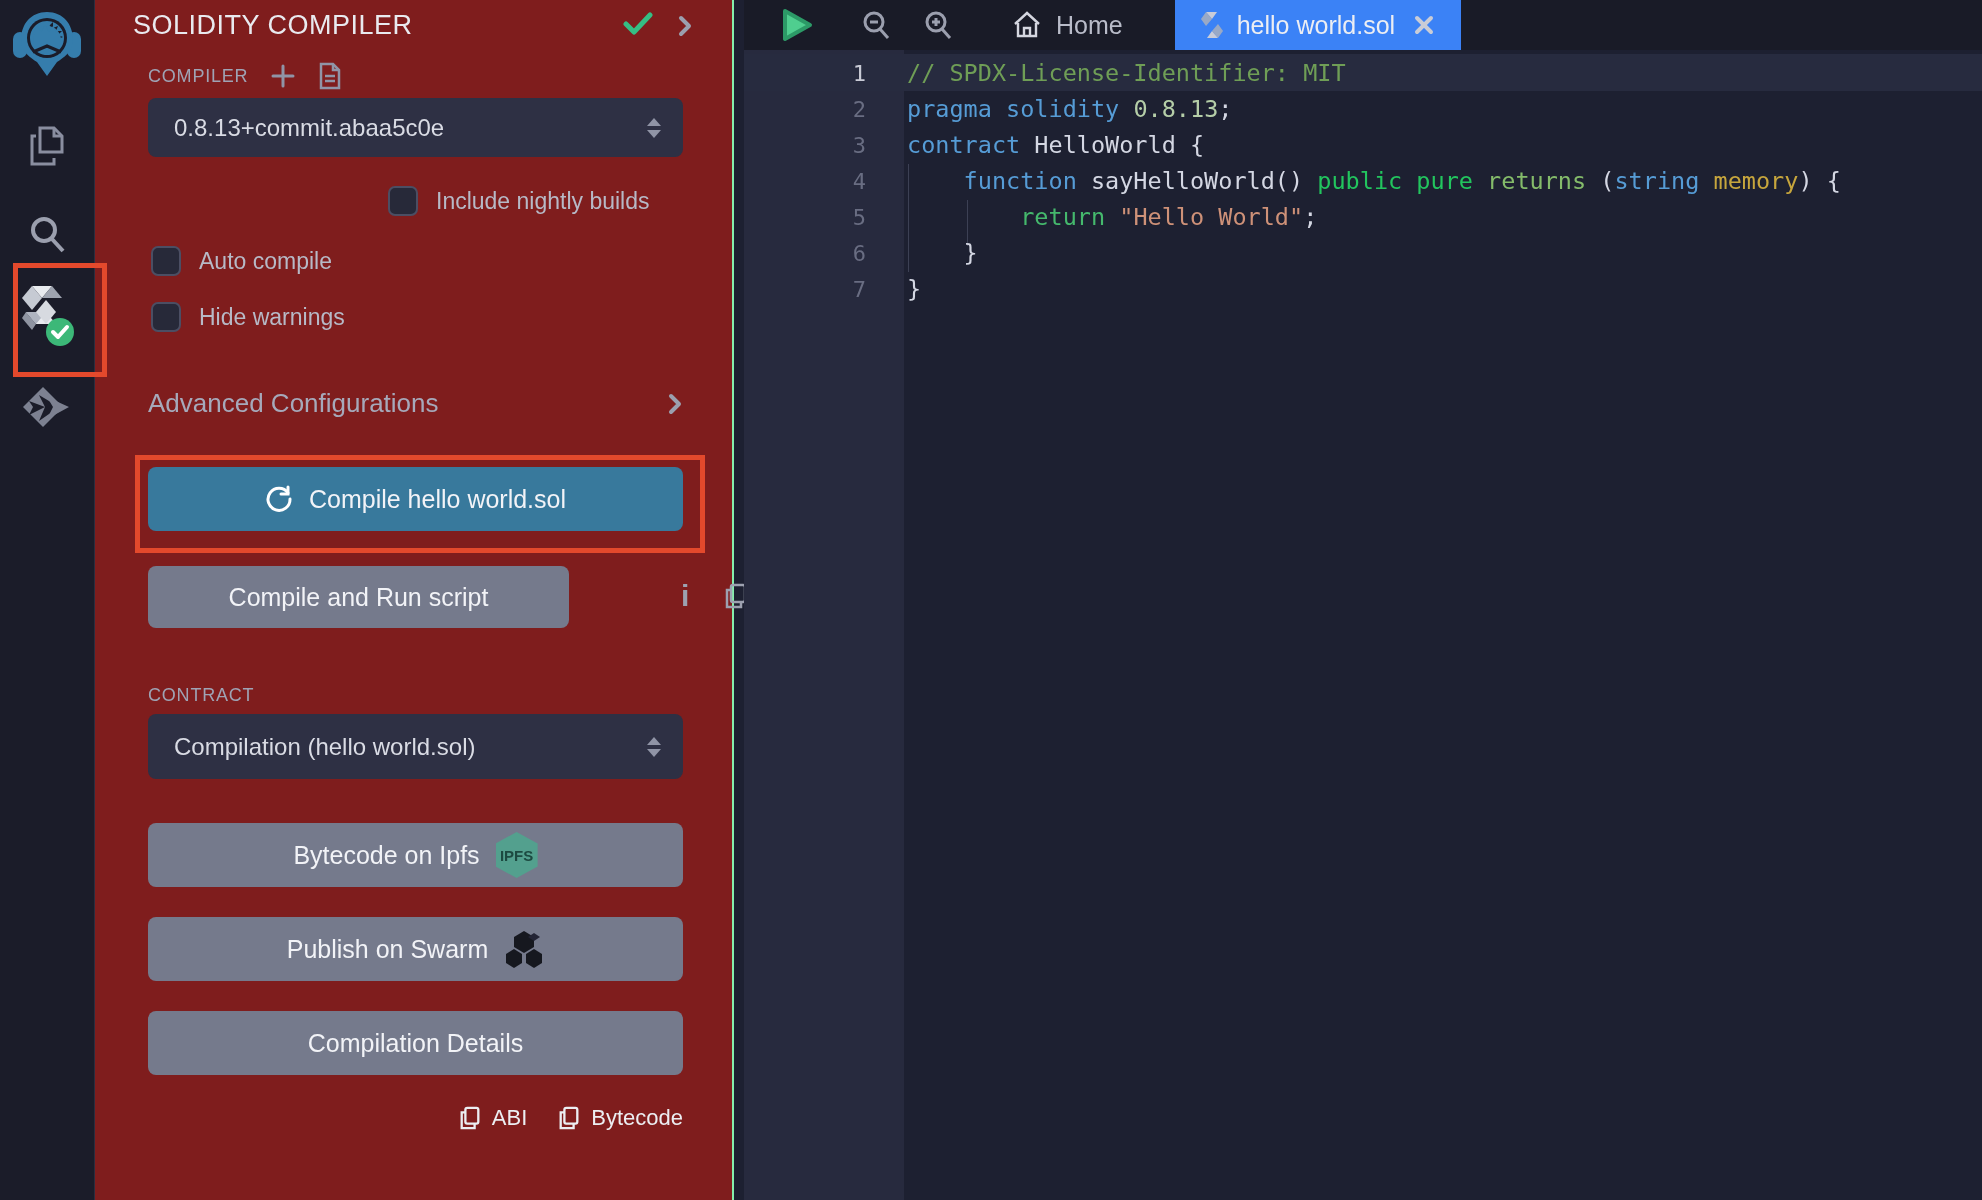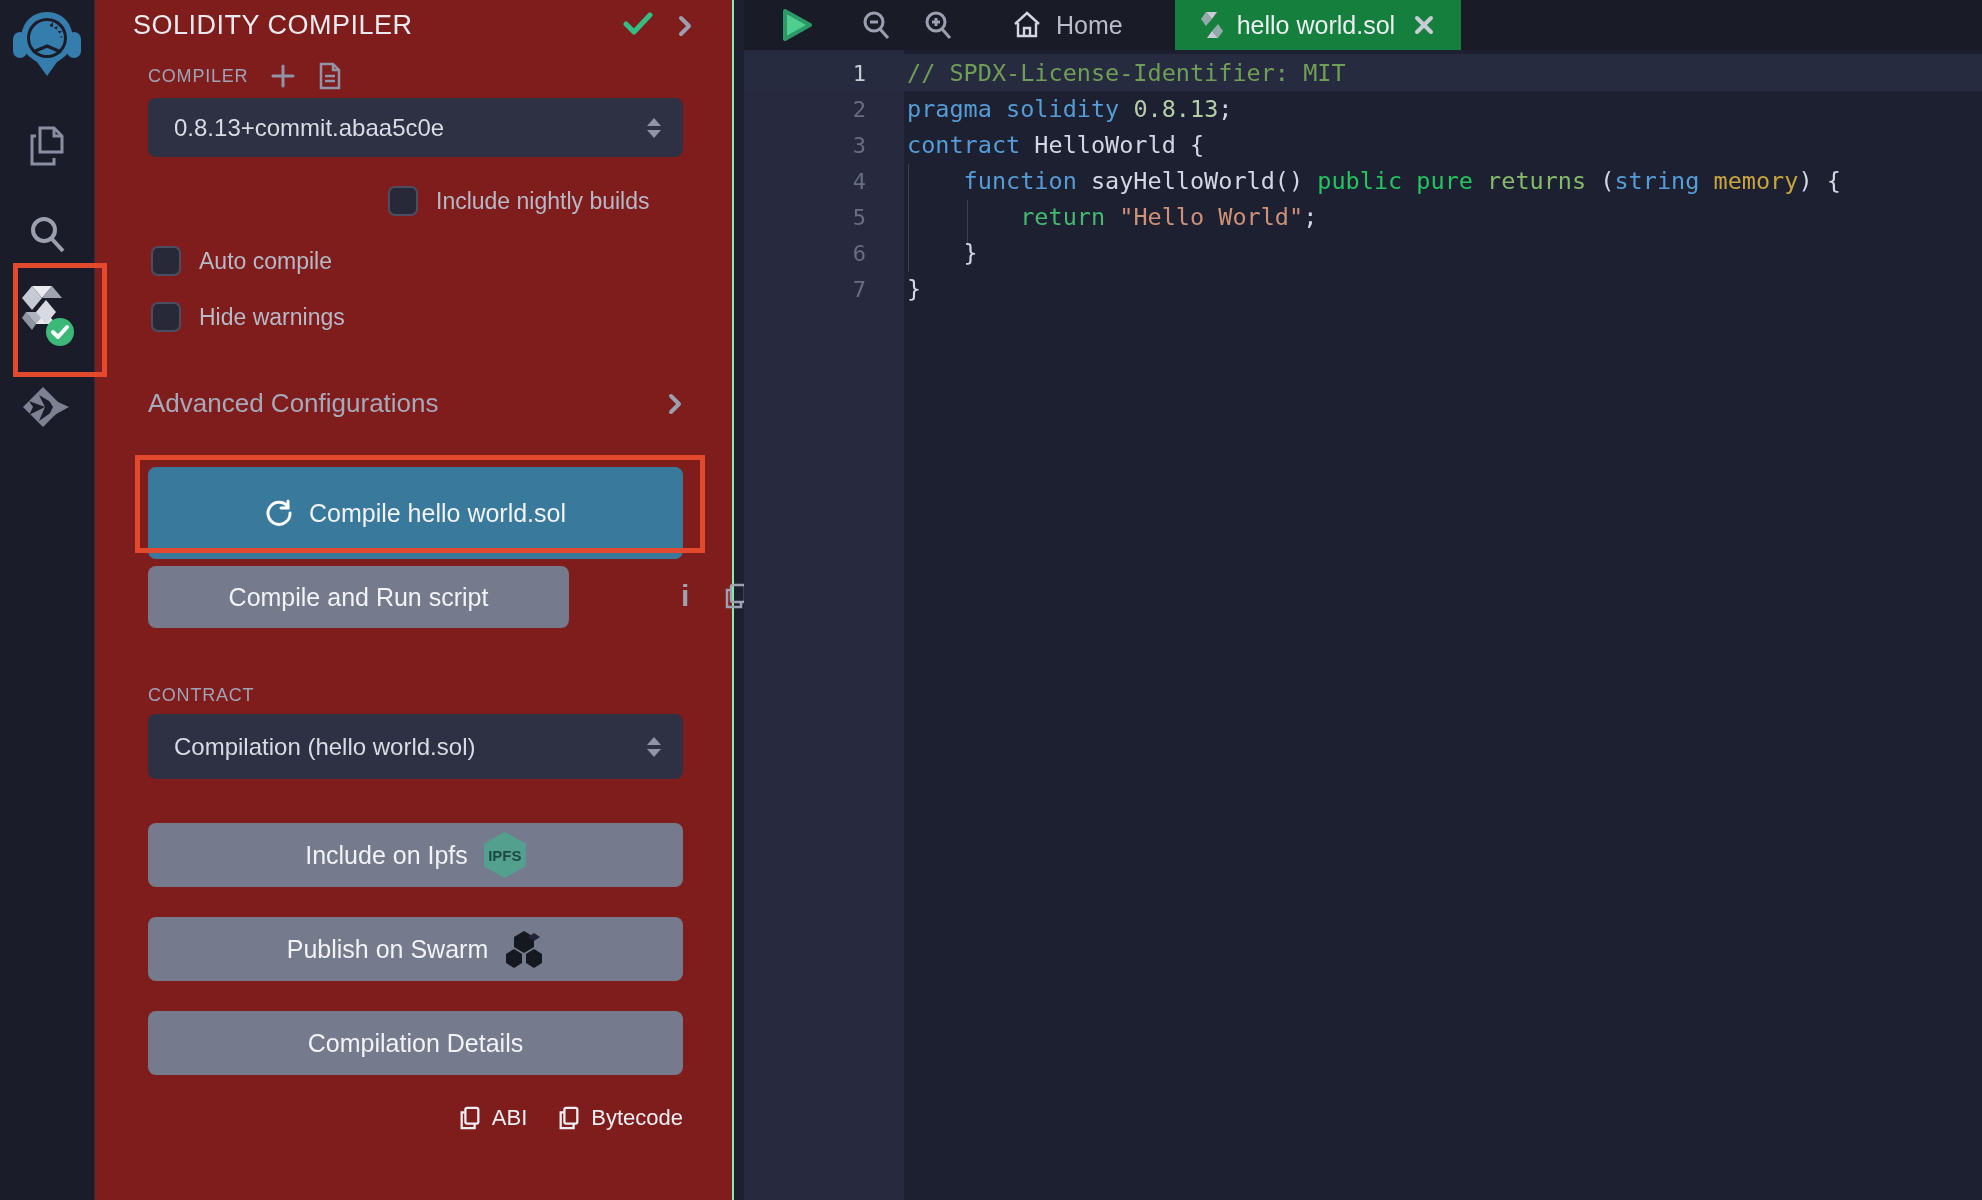--- a/index.html
+++ b/index.html
@@ -55,21 +55,21 @@
   .advanced-row { position:absolute; left:53px; top:388px; width:535px;
                   display:flex; align-items:center; justify-content:space-between; cursor:pointer;text-align:right; }
   .advanced-label { font-size:26px; color:#a6a9ba; }
 
   .redbox-btn { position:absolute; left:40px; top:455px; width:570px; height:98px;
                 border:5px solid #e3492c; z-index:5; pointer-events:none; }
 
   .btn { border:none; border-radius:8px; color:#f2f3f7; font-size:25px;
          font-family:"Liberation Sans", sans-serif; cursor:pointer;
          display:flex; align-items:center; justify-content:center; gap:16px; }
-  .btn-compile { position:absolute; left:53px; top:467px; width:535px; height:92px; background:#38799c; }
+  .btn-compile { position:absolute; left:53px; top:467px; width:535px; height:64px; background:#38799c; }
   .btn-runscript { position:absolute; left:53px; top:566px; width:421px; height:62px; background:#757a8c; }
   .runscript-icons { position:absolute; left:586px; top:581px; display:flex; align-items:center; gap:34px; }
   .info-i { color:#9da1b0; font-size:30px; font-weight:800; font-style:normal; line-height:1; }
 
   .contract-label { position:absolute; left:53px; top:685px; }
 
   .btn-ipfs  { position:absolute; left:53px; top:823px; width:535px; height:64px; background:#757a8c; }
   .btn-swarm { position:absolute; left:53px; top:917px; width:535px; height:64px; background:#757a8c; }
   .btn-details { position:absolute; left:53px; top:1011px; width:535px; height:64px; background:#757a8c; }
 
@@ -87,21 +87,21 @@
   .editor { position:absolute; left:744px; top:0; width:1246px; height:1027px; background:#1d2031; }
   .tabbar { position:absolute; left:0; top:0; width:100%; height:50px; background:#191b27;
             display:flex; align-items:stretch; }
   .tb-icon { display:flex; align-items:center; cursor:pointer; }
   .play-w { margin-left:36px; }
   .zoomout-w { margin-left:46px; }
   .zoomin-w { margin-left:30px; }
   .tab { display:flex; align-items:center; gap:14px; padding:0 26px; cursor:pointer; }
   .tab-home { margin-left:32px; }
   .tab-home .tab-label { color:#b9bcc9; font-size:25px; }
-  .tab-active { margin-left:26px; background:#15803d; }
+  .tab-active { margin-left:26px; background:#3b82f6; }
   .tab-active .tab-label { color:#eceef3; font-size:25px; }
   .tab-close { margin-left:4px; display:flex; align-items:center; cursor:pointer; }
 
   .codearea { position:absolute; left:0; top:50px; width:100%; height:1150px; background:#1d2031; }
   .gutter-bg { position:absolute; left:0; top:0; width:160px; height:100%; background:#272a3e; }
   .current-line { position:absolute; left:0; top:4px; width:100%; height:37px; background:#272b3f; }
   .code-lines { position:absolute; left:0; top:5px; width:100%; }
   .code-line { display:flex; height:36px; align-items:center; }
   .line-num { width:122px; text-align:right; font-family:"DejaVu Sans Mono", monospace;
               font-size:22px; color:#696d82; flex:none; }
@@ -280,21 +280,21 @@
 
     <div class="select select-contract">
       <span class="val">Compilation (hello world.sol)</span>
       <span class="updown">
           <i class="up"></i>
           <i class="dn"></i>
         </span>
     </div>
 
     <button class="btn btn-ipfs">
-      <span>Include on Ipfs</span>
+      <span>Bytecode on Ipfs</span>
       <span class="ipfs-badge">IPFS</span>
     </button>
 
     <button class="btn btn-swarm">
       <span>Publish on Swarm</span>
       <span>
         <svg width="40" height="40" viewBox="0 0 40 40">
           <polygon points="20,2 30,8 30,18 20,24 10,18 10,8" fill="#16181f"></polygon>
           <polygon points="10,20 18,25 18,34 10,39 2,34 2,25" fill="#16181f"></polygon>
           <polygon points="30,20 38,25 38,34 30,39 22,34 22,25" fill="#16181f"></polygon>

